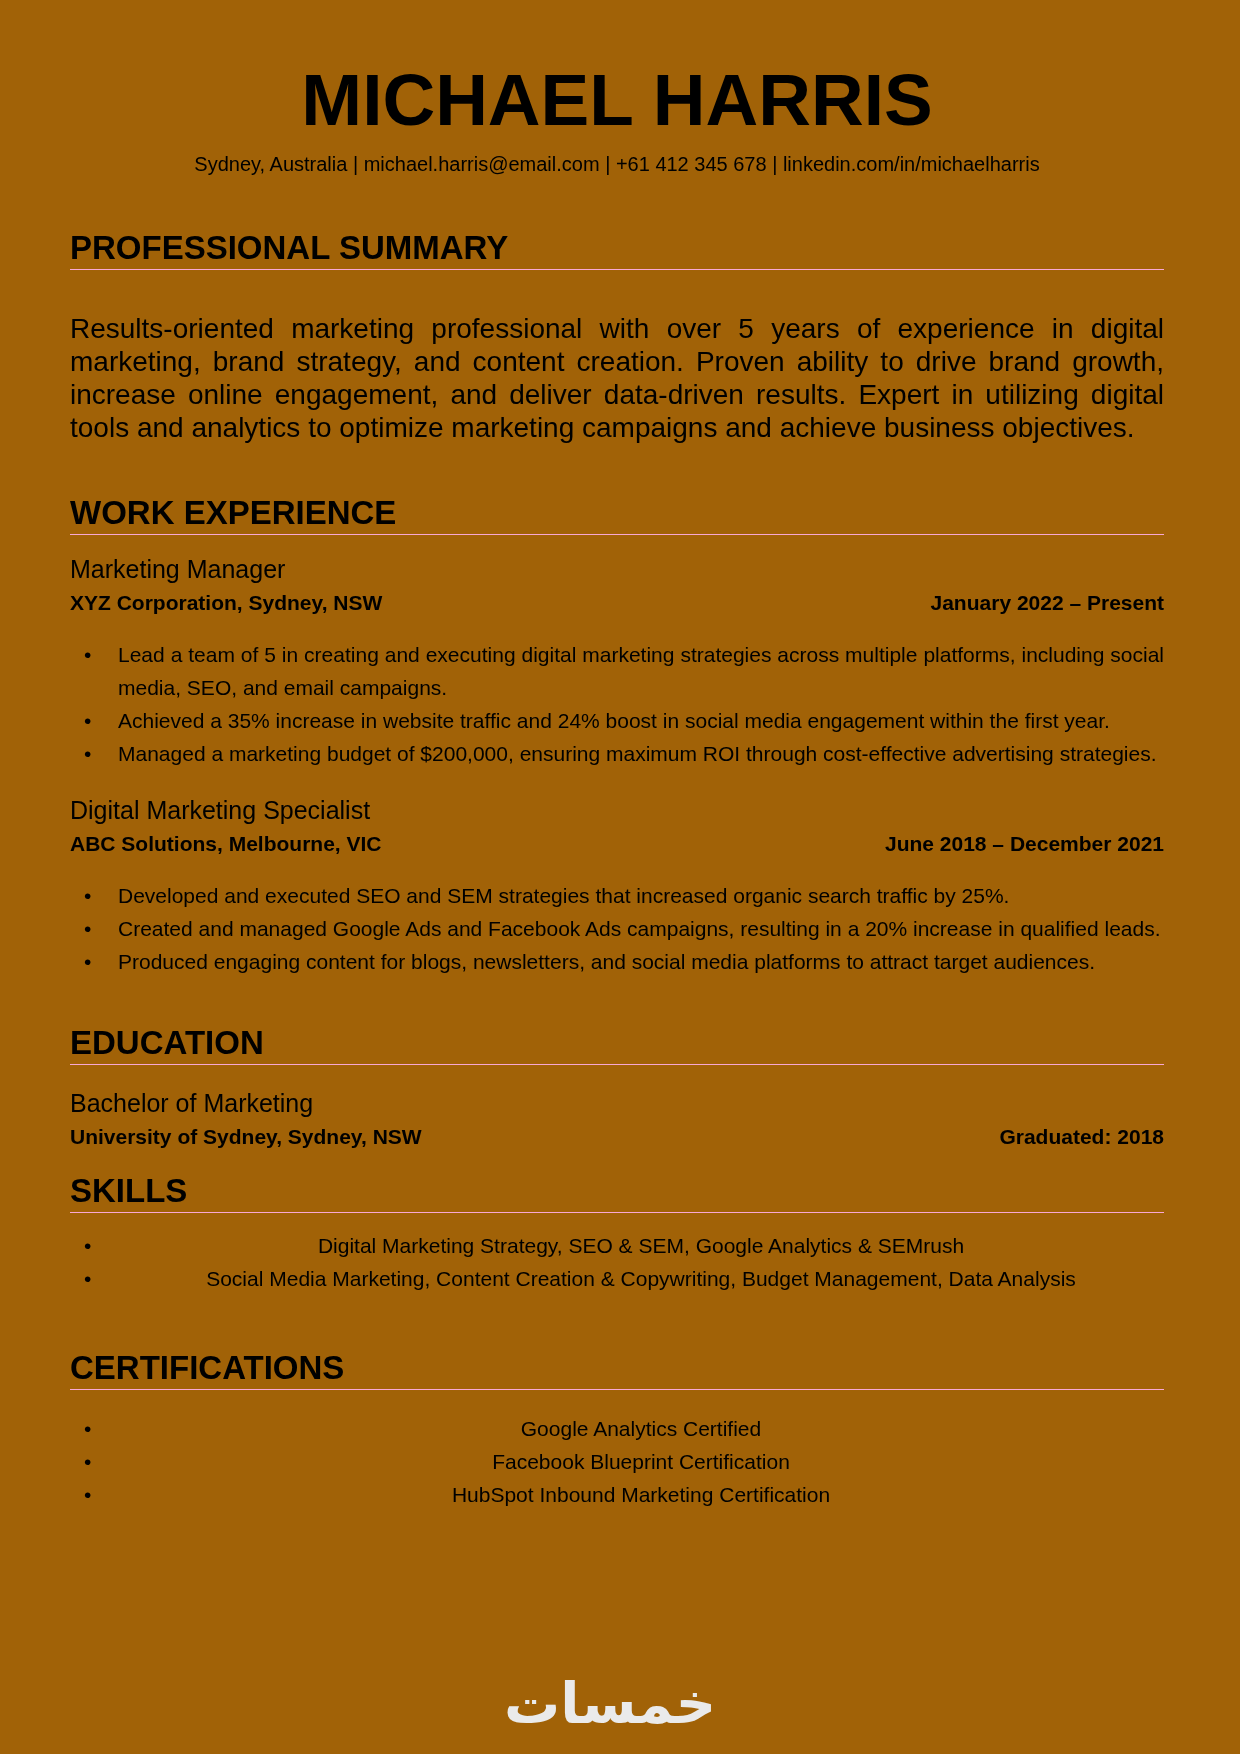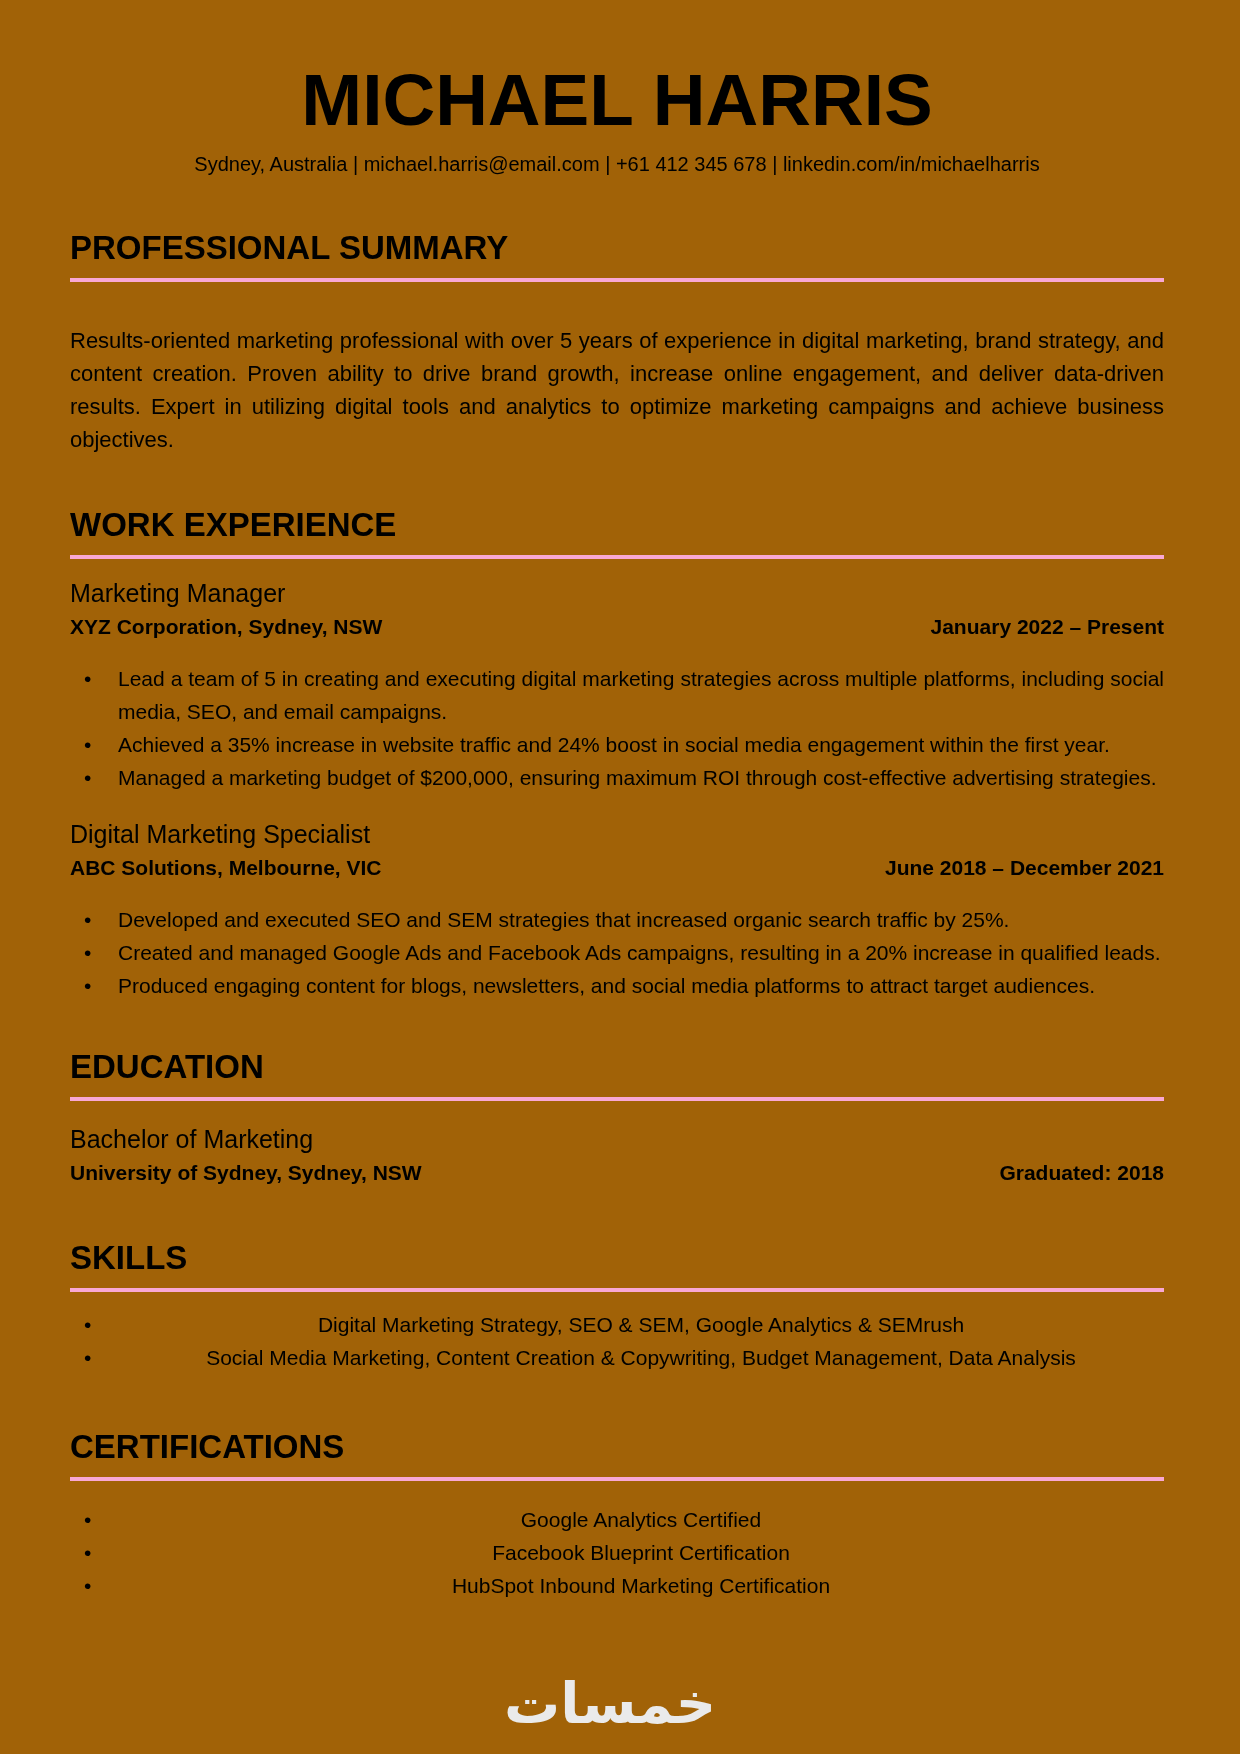--- a/index.html
+++ b/index.html
@@ -35,31 +35,31 @@
     text-align: center;
     font-size: 20px;
     margin-top: 14px;
   }
   
   .section { margin-top: 0; }
   .section-heading {
     font-size: 33px;
     font-weight: bold;
     line-height: 1.0;
-    padding-bottom: 14px;
-    border-bottom: 4px solid #f9a8d4;
+    padding-bottom: 5px;
+    border-bottom: 1px solid #f9a8d4;
   }
   .summary-heading   { margin-top: 55px; }
   .experience-heading{ margin-top: 52px; }
   .education-heading { margin-top: 48px; }
-  .skills-heading    { margin-top: 56px; }
+  .skills-heading    { margin-top: 25px; }
   .certs-heading     { margin-top: 56px; }
 
   .body-text {
-    font-size: 22px;
+    font-size: 28px;
     line-height: 33px;
     text-align: justify;
     margin-top: 42px;
   }
   
   .job { margin-top: 20px; }
   .job + .job { margin-top: 26px; }
   .job-title {
     font-size: 25px;
     font-weight: normal;

